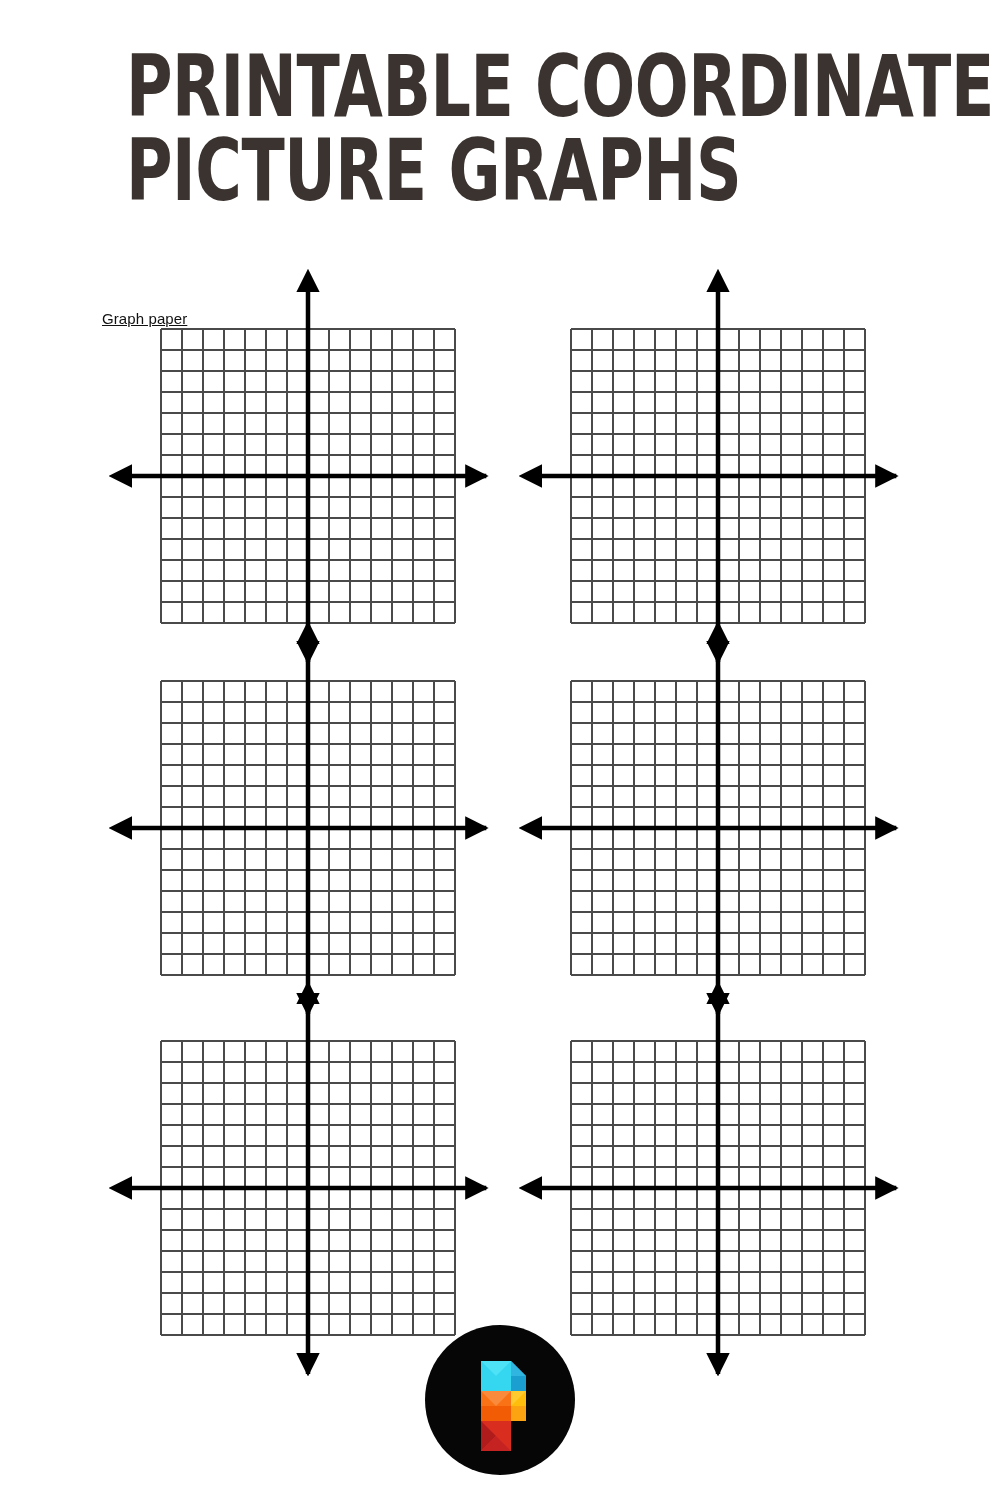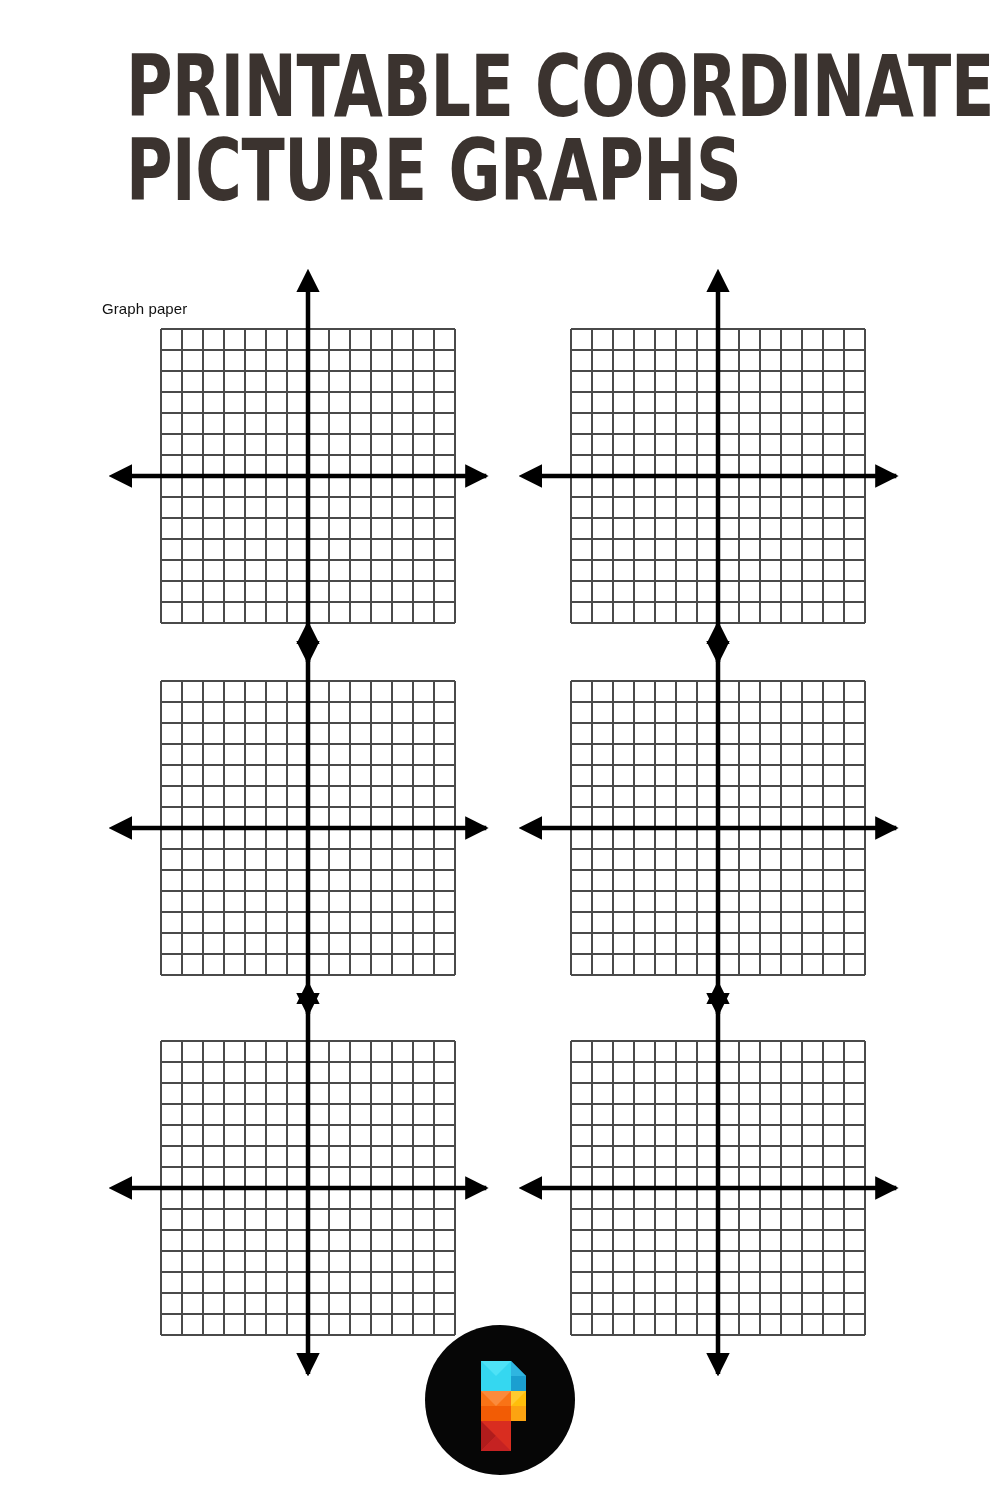--- a/index.html
+++ b/index.html
@@ -36,26 +36,27 @@
     text-transform: uppercase;
     transform: scaleX(0.82);
     transform-origin: center center;
     white-space: nowrap;
   }
 
   
   #graph-paper-label {
     position: absolute;
     left: 102px;
-    top: 300px;
+    top: 310px;
     font-family: "Liberation Sans", sans-serif;
     font-size: 15px;
     color: #111111;
     letter-spacing: 0.1px;
     white-space: nowrap;
+    text-decoration: underline;
   }
 
   
   .graph {
     position: absolute;
     width: 300px;
     height: 292px;
   }
   .graph-svg {
     position: absolute;

